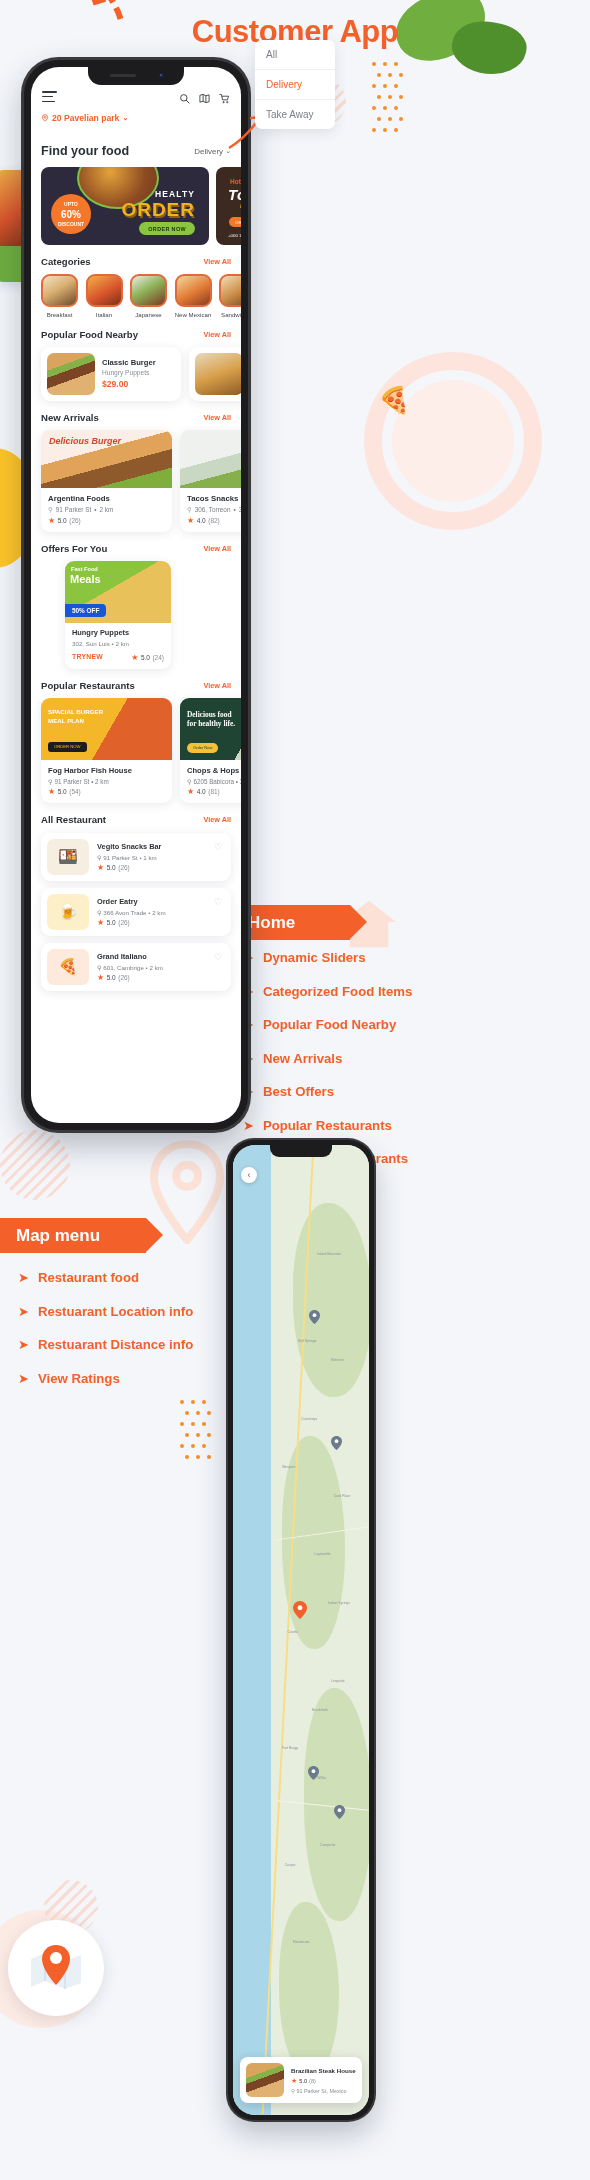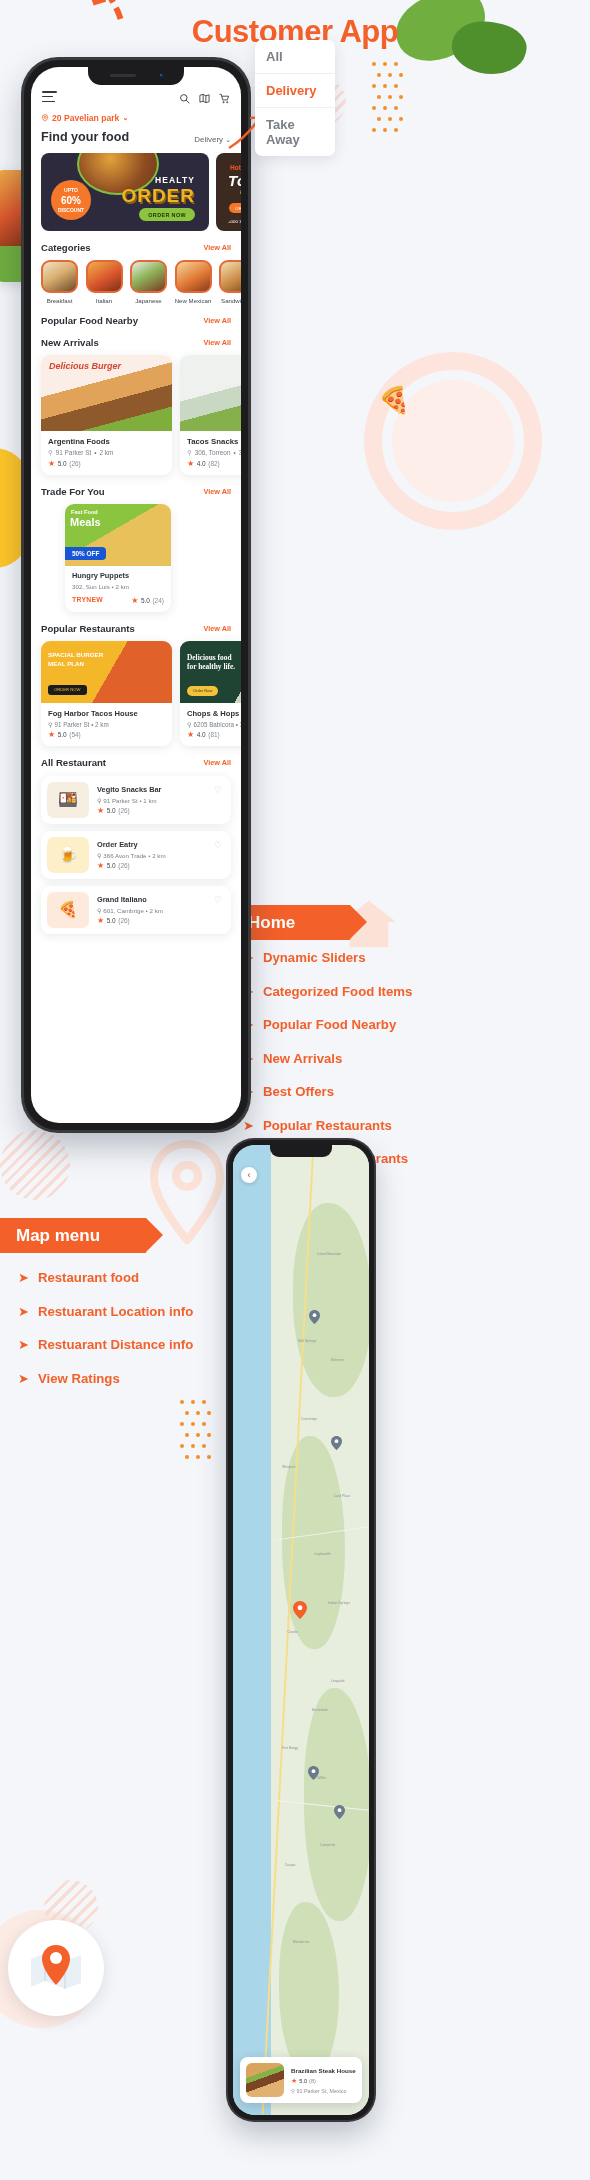--- a/index.html
+++ b/index.html
@@ -40,21 +40,21 @@
     position:absolute; left:0; right:0; top:14px; text-align:center;
     font-size:31px; font-weight:700; color:#f4602a; letter-spacing:-0.5px;
   }
 
   
   .dropdown{
     position:absolute; left:255px; top:40px; width:80px;
     background:#fff; border-radius:7px; box-shadow:0 3px 14px rgba(40,50,70,.12);
     overflow:hidden; z-index:40;
   }
-  .dropdown .it{ padding:9px 11px; font-size:13px; color:#7a7f87; border-bottom:1px solid #eef0f3;font-weight:bold; }
+  .dropdown .it{ padding:9px 11px; font-size:10px; color:#7a7f87; border-bottom:1px solid #eef0f3; }
   .dropdown .it:last-child{border-bottom:none;}
   .dropdown .it.sel{color:#f4602a;}
 
   
   .arrow{position:absolute;left:225px;top:112px;width:40px;height:40px;z-index:35;}
 
   
   .phone1{
     position:absolute; left:24px; top:60px; width:224px; height:1070px;
     border-radius:34px; background:#1c1c1e;
@@ -75,21 +75,21 @@
   .s-body{position:absolute;inset:0;overflow:hidden;padding:0 10px;}
 
   .topbar{display:flex;align-items:center;justify-content:space-between;padding:24px 1px 0;}
   .hamb{width:15px;}
   .hamb i{display:block;height:1.6px;background:#33383f;border-radius:2px;margin-bottom:3.2px;}
   .hamb i:nth-child(2){width:11px;}
   .hamb i:nth-child(3){width:13px;}
   .topicons{display:flex;gap:9px;align-items:center;}
 
   .loc{display:flex;align-items:center;gap:3px;margin-top:8px;color:#f4602a;font-size:8.6px;font-weight:700;}
-  .findrow{display:flex;align-items:flex-end;justify-content:space-between;margin-top:7px;gap:16px;}
+  .findrow{display:flex;align-items:center;justify-content:space-between;margin-top:21px;gap:16px;}
   .find{font-size:12.6px;font-weight:700;color:#2b3037;}
   .delv{font-size:8px;color:#5c6168;display:flex;align-items:center;gap:2px;}
 
   .banners{display:flex;gap:7px;margin-top:9px;}
   .bnr{flex:0 0 auto;height:78px;border-radius:8px;overflow:hidden;position:relative;}
   .bnr1{width:168px;background:#2d2a3e;}
   .bnr2{width:168px;background:#3c2a20;}
 
   .bnr1 .food{position:absolute;right:50px;top:-20px;width:82px;height:62px;border-radius:50%;
     background:radial-gradient(circle at 40% 40%,#e4a33a,#8e4b22 60%,#6c3a1c);
@@ -121,21 +121,21 @@
   .fcards{display:flex;gap:8px;margin-top:7px;}
   .fcard{flex:0 0 auto;width:140px;background:#fff;border-radius:9px;box-shadow:0 2px 10px rgba(40,50,70,.10);
     display:flex;gap:7px;padding:6px;align-items:center;}
   .fcard .im{width:48px;height:42px;border-radius:7px;overflow:hidden;flex:0 0 auto;}
   .fcard .nm{font-size:7.6px;font-weight:700;color:#2b3037;}
   .fcard .sb{font-size:6.6px;color:#8a8f96;margin-top:2px;}
   .fcard .pr{font-size:8.6px;font-weight:700;color:#f4602a;margin-top:3px;}
 
   .ncards{display:flex;gap:8px;margin-top:7px;}
   .ncard{flex:0 0 auto;width:131px;background:#fff;border-radius:9px;overflow:hidden;box-shadow:0 2px 10px rgba(40,50,70,.10);}
-  .ncard .im{height:76px;position:relative;}
+  .ncard .im{height:58px;position:relative;}
   .ncard .tx{padding:6px 7px 7px;}
   .ncard .nm{font-size:7.8px;font-weight:700;}
   .ncard .meta{font-size:6.4px;color:#7b8086;margin-top:3px;display:flex;align-items:center;gap:3px;}
   .rate{font-size:6.5px;color:#41464d;margin-top:3px;display:flex;align-items:center;gap:2.5px;}
   .rate .st{color:#f4602a;font-size:8px;line-height:1;}
   .rate .ct{color:#8a8f96;}
 
   .ocards{display:flex;gap:7px;margin-top:7px;}
   .ocard{flex:0 0 auto;width:106px;background:#fff;border-radius:9px;overflow:hidden;box-shadow:0 2px 10px rgba(40,50,70,.10);margin-left:24px;}
   .ocard .im{height:62px;position:relative;}
@@ -403,20 +403,34 @@
         <div class="cat">
             <div class="im img-sand"></div>
             <div class="lb">Sandwiches</div>
           </div>
       </div>
 
       <div class="sechead">
         <div class="h">Popular Food Nearby</div>
         <div class="va">View All</div>
       </div>
+      <div class="fcards">
+        <div class="fcard">
+          <div class="im img-burger"></div>
+          <div>
+            <div class="nm">Classic Burger</div>
+            <div class="sb">Hungry Puppets</div>
+            <div class="pr">$29.00</div>
+          </div>
+        </div>
+        <div class="fcard">
+          <div class="im img-cheez"></div>
+
+        </div>
+      </div>
 
       <div class="sechead">
         <div class="h">New Arrivals</div>
         <div class="va">View All</div>
       </div>
       <div class="ncards">
         <div class="ncard">
           <div class="im img-arg">
             <div style="position:absolute;left:8px;top:6px;color:#d5442f;font-size:9px;font-weight:700;font-style:italic;">Delicious Burger</div>
           </div>
@@ -451,21 +465,21 @@
             <div class="rate">
               <span class="st">★</span>
               <span>4.0</span>
               <span class="ct">(82)</span>
             </div>
           </div>
         </div>
       </div>
 
       <div class="sechead">
-        <div class="h">Trade For You</div>
+        <div class="h">Offers For You</div>
         <div class="va">View All</div>
       </div>
       <div class="ocards">
         <div class="ocard">
           <div class="im img-meals">
             <div style="position:absolute;left:6px;top:5px;color:#fff;font-size:5.6px;font-weight:700;">Fast Food</div>
             <div style="position:absolute;left:5px;top:12px;color:#fff;font-size:11px;font-weight:800;">Meals</div>
             <div class="tag" style="background:#1956d6;">50% OFF</div>
           </div>
           <div class="tx">
@@ -493,21 +507,21 @@
         <div class="va">View All</div>
       </div>
       <div class="rcards">
         <div class="rcard">
           <div class="im img-spacial">
             <div style="position:absolute;left:7px;top:10px;color:#fff;font-size:6.2px;font-weight:800;">SPACIAL BURGER</div>
             <div style="position:absolute;left:7px;top:19px;color:#fff;font-size:6.2px;font-weight:800;">MEAL PLAN</div>
             <div style="position:absolute;left:7px;bottom:8px;background:#1c1c1e;color:#f5b72a;font-size:4.2px;padding:2.5px 6px;border-radius:3px;">ORDER NOW</div>
           </div>
           <div class="tx">
-            <div class="nm">Fog Harbor Tacos House</div>
+            <div class="nm">Fog Harbor Fish House</div>
             <div class="meta">
               <span>⚲</span>
               <span>91 Parker St</span>
               <span> • </span>
               <span>2 km</span>
             </div>
             <div class="rate">
               <span class="st">★</span>
               <span>5.0</span>
               <span class="ct">(54)</span>

